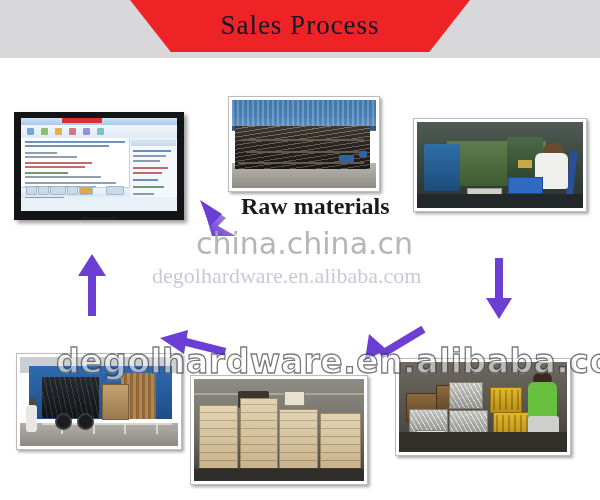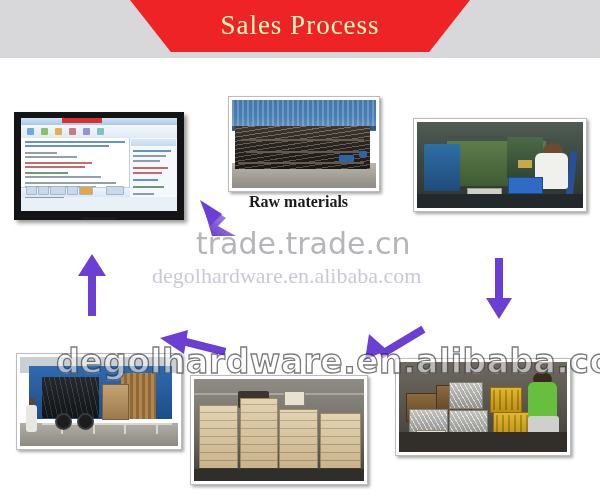--- a/index.html
+++ b/index.html
@@ -21,21 +21,21 @@
     position:absolute;left:0;top:0;width:600px;height:58px;
     background:#d8d8da;
   }
   .banner{
     position:absolute;left:130px;top:0;width:340px;height:52px;
     background:#ee2326;
     clip-path:polygon(0 0,100% 0,88% 100%,12% 100%);
     display:flex;align-items:center;justify-content:center;
   }
   .banner-title{
-    color:#fef9c3;
+    color:#0f172a;
     font-family:"Liberation Serif", serif;
     font-size:27px;
     letter-spacing:1px;
     line-height:1;
     margin-top:-2px;
     white-space:nowrap;
   }
 
   
   .photo{
@@ -165,21 +165,21 @@
 
   
   .stage-label{
     position:absolute;
     font-family:"Liberation Serif", serif;
     font-weight:bold;
     color:#1a1a1a;
     white-space:nowrap;
     line-height:1;
   }
-  #lbl-raw{left:249px;top:194px;font-size:16px;}
+  #lbl-raw{left:241px;top:194px;font-size:24px;}
   #lbl-transport{left:46px;top:315px;font-size:20px;}
   #lbl-assembling{left:437px;top:320px;font-size:20px;}
   #lbl-package{left:255px;top:337px;font-size:20px;}
 
   
   .wm{position:absolute;white-space:nowrap;pointer-events:none;line-height:1;}
   #wm-trade{
     left:196px;top:229px;
     font-family:"DejaVu Sans", sans-serif;
     font-size:30px;color:#a9a9ae;opacity:.85;letter-spacing:0px;
@@ -383,17 +383,17 @@
     </svg>
   </div>
 
   <div class="arrow" style="left:363px;top:320px;">
     <svg width="64" height="46" viewBox="0 0 64 46">
       <rect x="14" y="18" width="50" height="8" fill="#6b3fd4" transform="rotate(-31 39 22)"></rect>
       <path d="M2 40 L6 14 L24 30 Z" fill="#6b3fd4"></path>
     </svg>
   </div>
 
-  <div class="wm" id="wm-trade">trade.trade.cn</div>
+  <div class="wm" id="wm-trade">china.china.cn</div>
   <div class="wm" id="wm-degol-small">degolhardware.en.alibaba.com</div>
   <div class="wm" id="wm-degol-big">degolhardware.en.alibaba.com</div>
 
 </div>
 
 </body></html>

